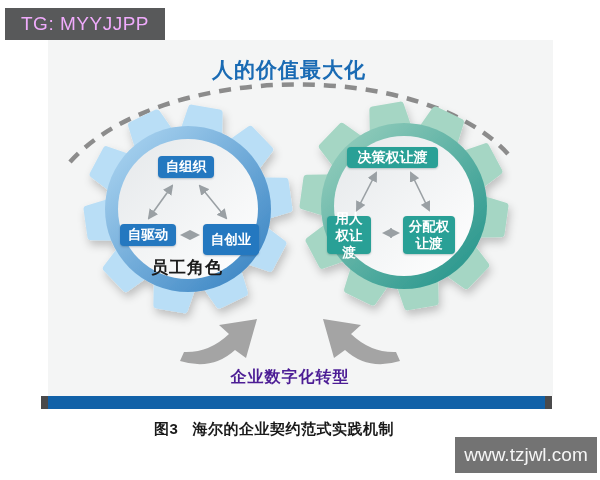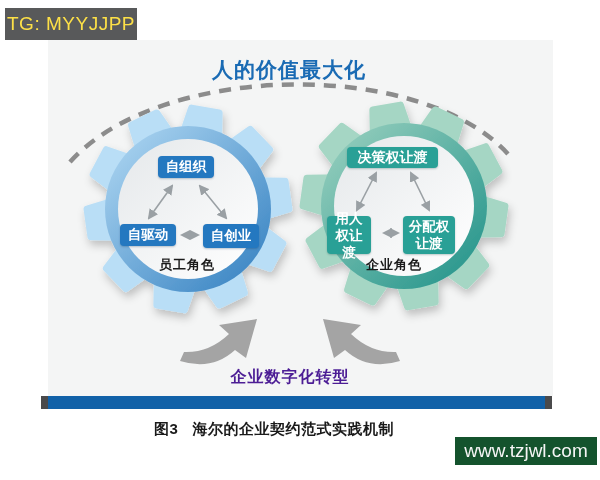--- a/index.html
+++ b/index.html
@@ -5,49 +5,49 @@
   * { margin:0; padding:0; box-sizing:border-box; }
   html,body { width:600px; height:480px; background:#ffffff; overflow:hidden;
               font-family:"Liberation Sans","DejaVu Sans",sans-serif; }
   .stage { position:relative; width:600px; height:480px; background:#ffffff; }
 
   .panel { position:absolute; left:48px; top:40px; width:505px; height:356px;
            background:#f4f5f5; }
 
   .svg-layer { position:absolute; left:0; top:0; width:600px; height:480px; }
 
-  .badge-tl { position:absolute; left:5px; top:8px; width:132px; height:32px;
-              background:#58595a; color:#fde047; font-size:19px;
+  .badge-tl { position:absolute; left:5px; top:8px; width:160px; height:32px;
+              background:#58595a; color:#f0abfc; font-size:19px;
               display:flex; align-items:center; justify-content:center;
               letter-spacing:0.5px; }
 
-  .badge-br { position:absolute; left:455px; top:437px; width:142px; height:28px;
-              background:#14532d; color:#f5f5f5; font-size:19px;
+  .badge-br { position:absolute; left:455px; top:437px; width:142px; height:36px;
+              background:#737373; color:#f5f5f5; font-size:19px;
               display:flex; align-items:center; justify-content:center;text-align:center; }
 
   .diagram-title { position:absolute; left:199px; top:56px; width:180px;
                    text-align:center; font-size:21px; font-weight:bold;
                    color:#1a6bb4; letter-spacing:1px; }
 
   .node { position:absolute; color:#ffffff; font-weight:bold; text-align:center;
           border-radius:4px; display:flex; align-items:center; justify-content:center; }
   .node.blue { background:#2478c0; box-shadow:0 1px 2px rgba(0,40,80,.25); }
   .node.teal { background:#29a096; box-shadow:0 1px 2px rgba(0,60,55,.25); }
 
   .n-zzz  { left:158px; top:156px; width:56px; height:22px; font-size:13.5px; }
   .n-zqd  { left:120px; top:224px; width:56px; height:22px; font-size:13.5px; }
-  .n-zcy  { left:203px; top:224px; width:56px; height:24px; font-size:13.5px; }
+  .n-zcy  { left:203px; top:224px; width:56px; height:31px; font-size:13.5px; }
 
   .n-jcq  { left:347px; top:147px; width:91px; height:21px; font-size:14px; }
   .n-yrq  { left:327px; top:216px; width:44px; height:38px; font-size:13.5px;
             line-height:17px; padding:2px; }
   .n-fpq  { left:403px; top:216px; width:52px; height:38px; font-size:13.5px;
             line-height:17px; padding:0; }
 
-  .role-label { position:absolute; font-size:13px; font-weight:bold; color:#1a1a1a;
+  .role-label { position:absolute; font-size:17px; font-weight:bold; color:#1a1a1a;
                 width:120px; text-align:center; letter-spacing:1px; }
   .role-left  { left:127px; top:256px; }
   .role-right { left:334px; top:256px; }
 
   .transform-label { position:absolute; left:208px; top:367px; width:164px;
                      text-align:center; font-size:16px; font-weight:bold;
                      color:#4c1d95; letter-spacing:1px; }
 
   .blue-bar { position:absolute; left:41px; top:396px; width:511px; height:13px;
               background:#1161a8; border-left:7px solid #4a4a4b;
@@ -148,21 +148,20 @@
   <div class="diagram-title">人的价值最大化</div>
 
   <div class="node blue n-zqd">自驱动</div>
   <div class="node blue n-zzz">自组织</div>
   <div class="node blue n-zcy">自创业</div>
   <div class="role-label role-left">员工角色</div>
 
   <div class="node teal n-jcq">决策权让渡</div>
   <div class="node teal n-yrq">用人权让渡</div>
   <div class="node teal n-fpq">分配权让渡</div>
-  <div class="role-label role-right">企业角色</div>
 
   <div class="transform-label">企业数字化转型</div>
 
   <div class="blue-bar"></div>
 
   <div class="caption">
     <span class="fig-no">图3</span><span>海尔的企业契约范式实践机制</span>
   </div>
 
   <div class="badge-br">www.tzjwl.com</div>

